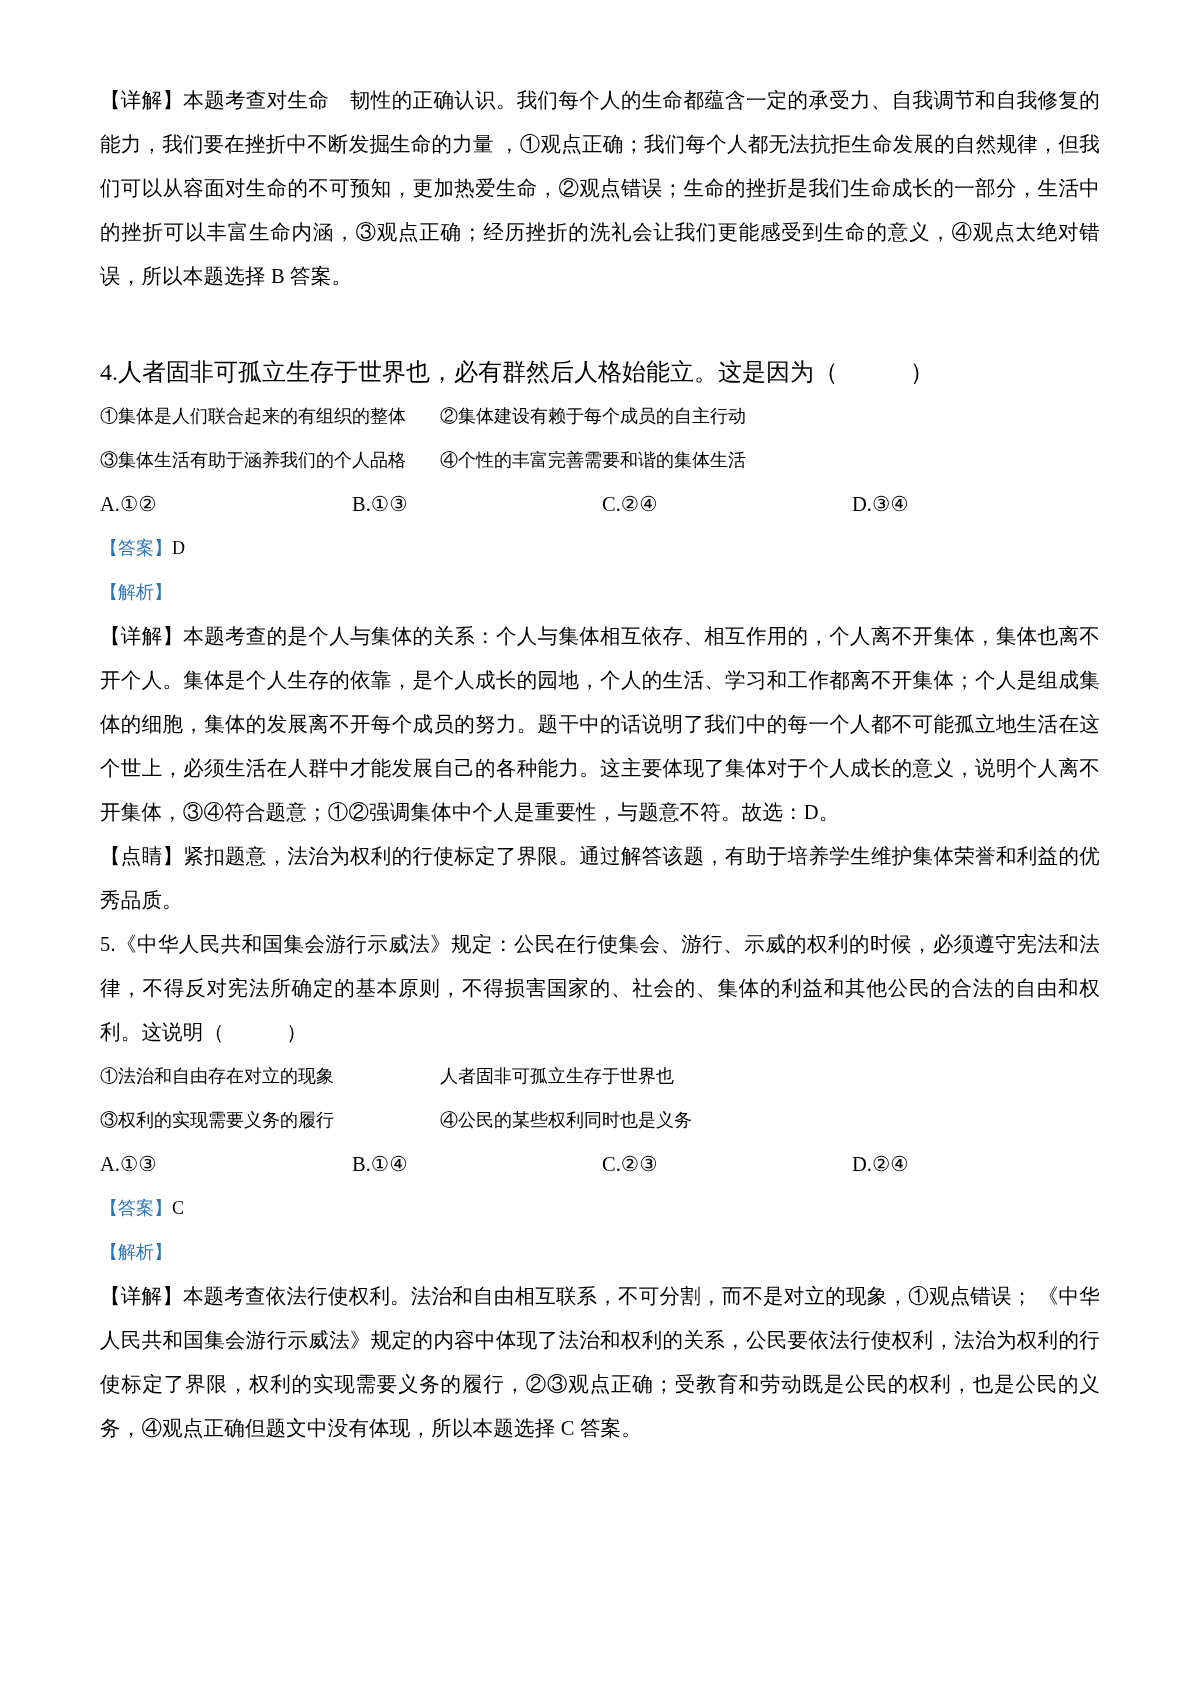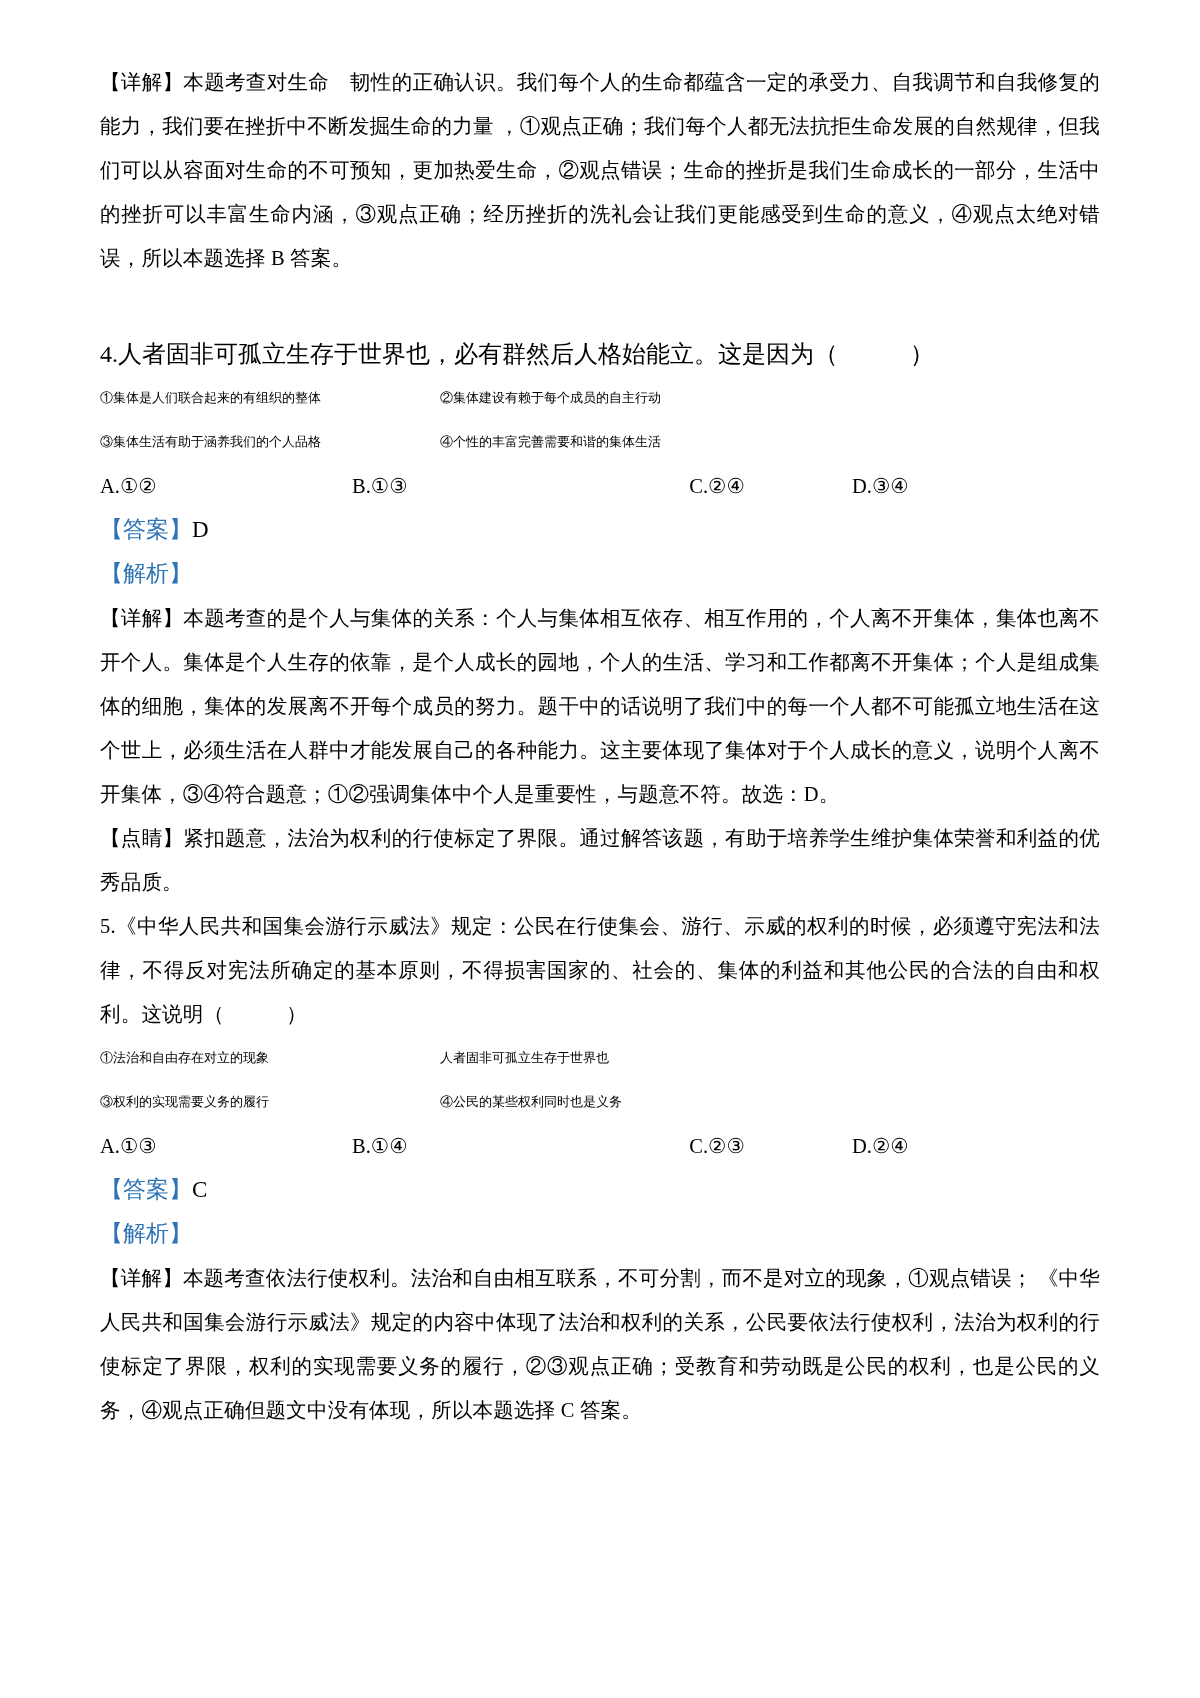--- a/index.html
+++ b/index.html
@@ -10,56 +10,56 @@
   body {
     width: 1200px;
     min-height: 1698px;
     font-family: "Liberation Serif", "DejaVu Serif", serif;
     color: #000000;
   }
   .page {
     width: 1200px;
     min-height: 1698px;
     box-sizing: border-box;
-    padding: 60px 100px 40px 100px;
+    padding: 78px 100px 40px 100px;
     position: relative;
   }
   .para {
     font-size: 20.5px;
     line-height: 44px;
     text-align: justify;
     text-justify: inter-ideograph;
     margin: 0;
     letter-spacing: 0.2px;
   }
   .gap-lg { height: 52px; }
   .blue {
     color: #2e74b5;
   }
   .answer-line {
-    font-size: 23px;
+    font-size: 18px;
     line-height: 44px;
     margin: 0;
   }
   .options-row {
     display: flex;
     font-size: 20.5px;
     line-height: 44px;
     gap: 20px;
   }
   .options-row .opt {
     white-space: nowrap;
   }
   .opt-a { width: 232px; }
   .opt-b { width: 230px; }
-  .opt-c { width: 230px; text-align: center; }
+  .opt-c { width: 230px; }
   .opt-d { width: auto; }
   .pair-row {
     display: flex;
-    font-size: 13px;
+    font-size: 18px;
     line-height: 44px;
   }
   .pair-row .left { width: 340px; }
   .pair-row .right { width: auto; }
   .q-line {
     font-size: 24px;
     line-height: 44px;
     margin: 0;
   }
 </style>

